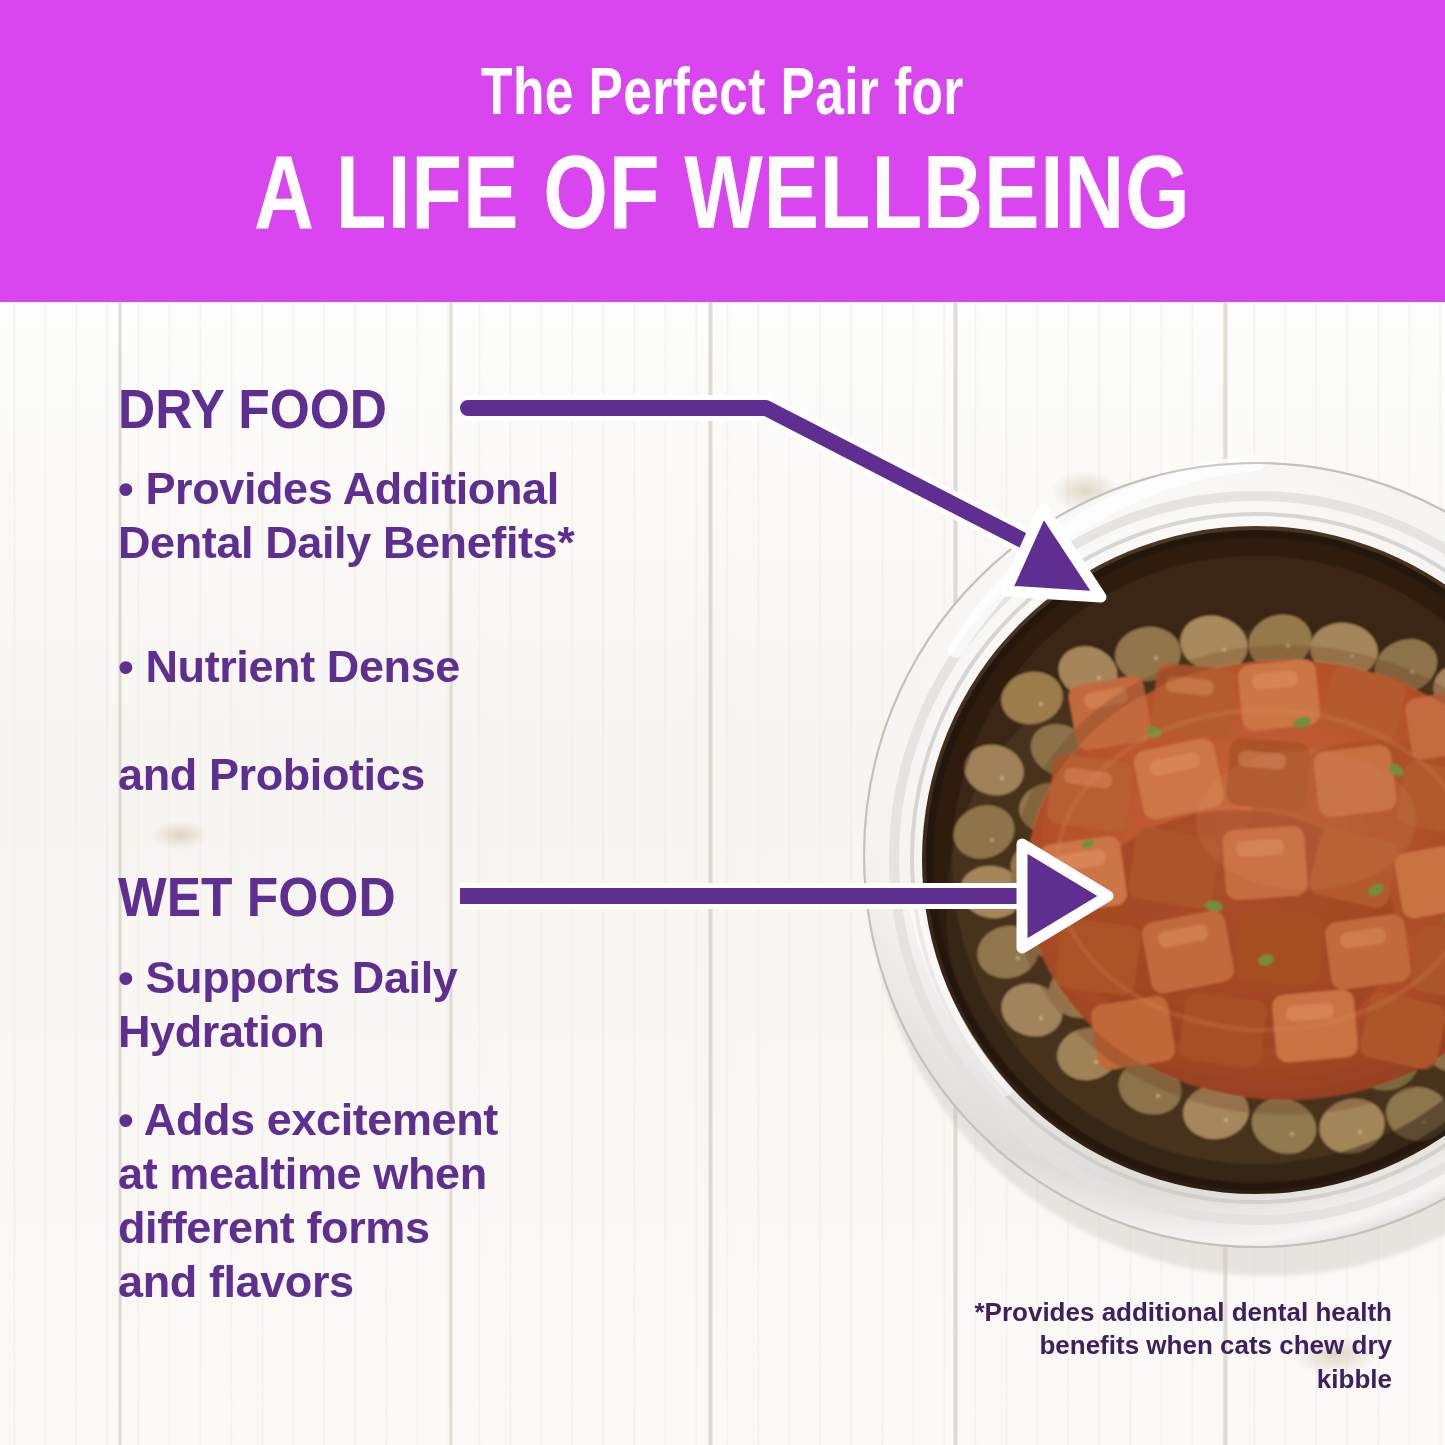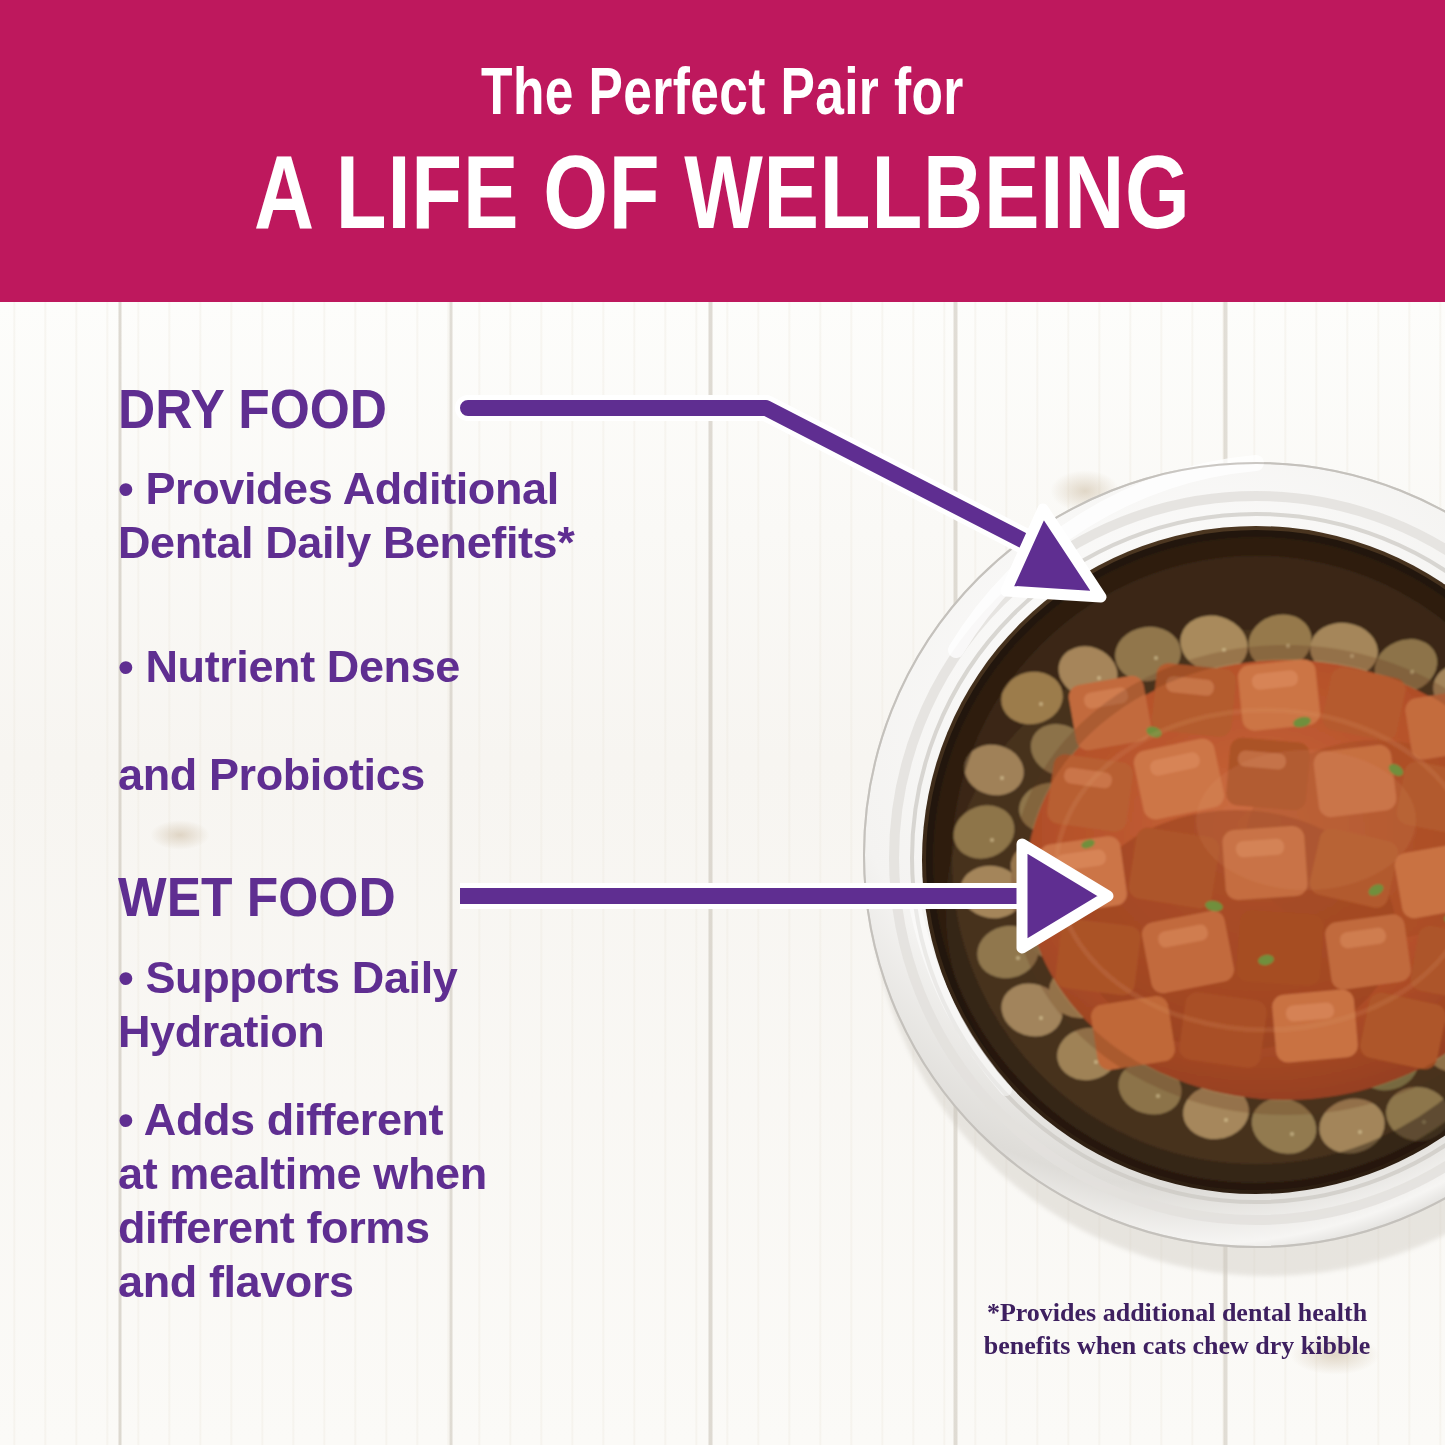--- a/index.html
+++ b/index.html
@@ -19,21 +19,21 @@
     overflow: hidden;
     background: #fbfaf8;
   }
 
   
   .header-band {
     position: absolute;
     left: 0; top: 0;
     width: 1445px;
     height: 302px;
-    background: #be185d;
+    background: #d946ef;
     z-index: 30;
     display: flex;
     flex-direction: column;
     align-items: center;
     justify-content: center;
   }
   .header-line1 {
     color: #ffffff;
     font-family: "Liberation Sans Narrow", "Liberation Sans", sans-serif;
     font-weight: bold;
@@ -147,25 +147,25 @@
     font-weight: bold;
     font-size: 45px;
     line-height: 1.20;
     letter-spacing: -0.4px;
     width: 700px;
   }
 
   .footnote {
     position: absolute;
     color: #3E2060;
-    font-family: Liberation Serif, serif;
+    font-family: Liberation Sans, sans-serif;
     font-weight: bold;
     font-size: 26px;
     line-height: 1.28;
-    text-align: center;
+    text-align: right;
     width: 430px;
     z-index: 26;
   }
 </style>
 </head>
 <body>
 
 <div id="page">
 
   <div class="wood-bg"></div>
@@ -434,21 +434,21 @@
     </div>
 
     <div class="sec-title" style="left:118px; top:869px;">WET FOOD</div>
 
     <div class="bullet-block" style="left:118px; top:951px;">
       <span>• Supports Daily</span><br>
       <span>Hydration</span>
     </div>
 
     <div class="bullet-block" style="left:118px; top:1093px;">
-      <span>• Adds different</span><br>
+      <span>• Adds excitement</span><br>
       <span>at mealtime when</span><br>
       <span>different forms</span><br>
       <span>and flavors</span>
     </div>
   </div>
 
   <div class="footnote" style="left:962px; top:1296px;">
     <span>*Provides additional dental health</span><br>
     <span>benefits when cats chew dry kibble</span>
   </div>

